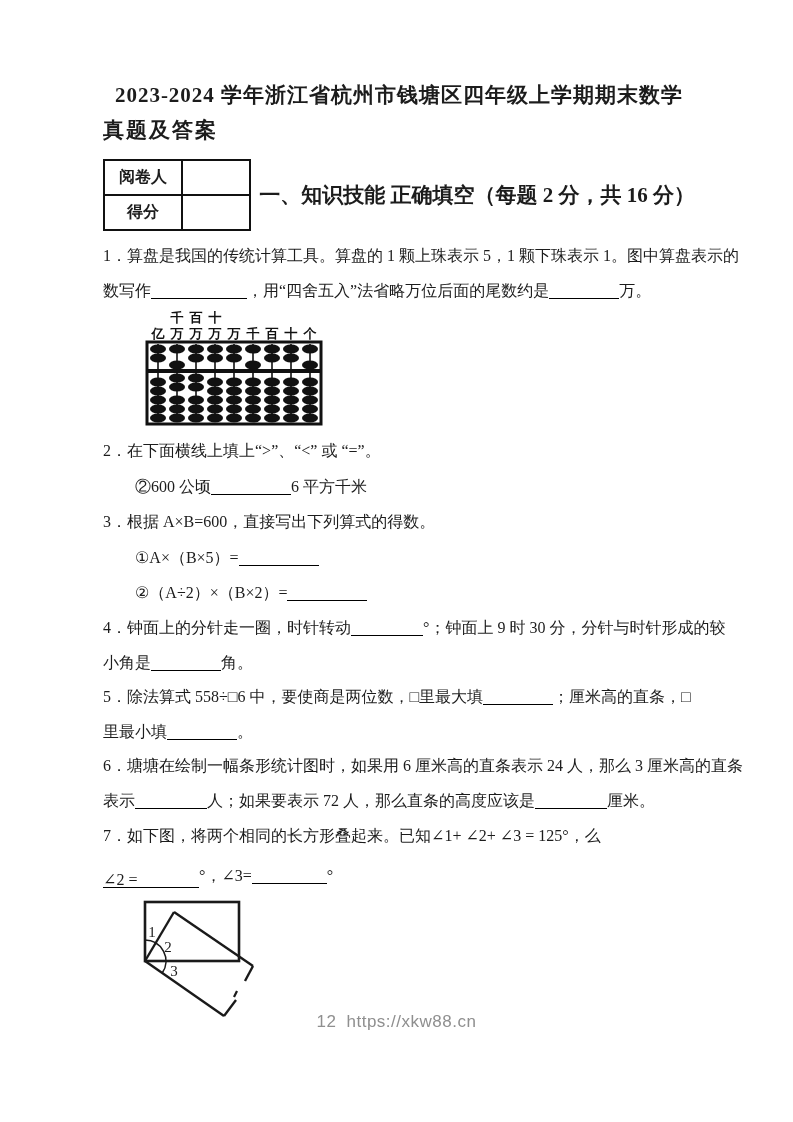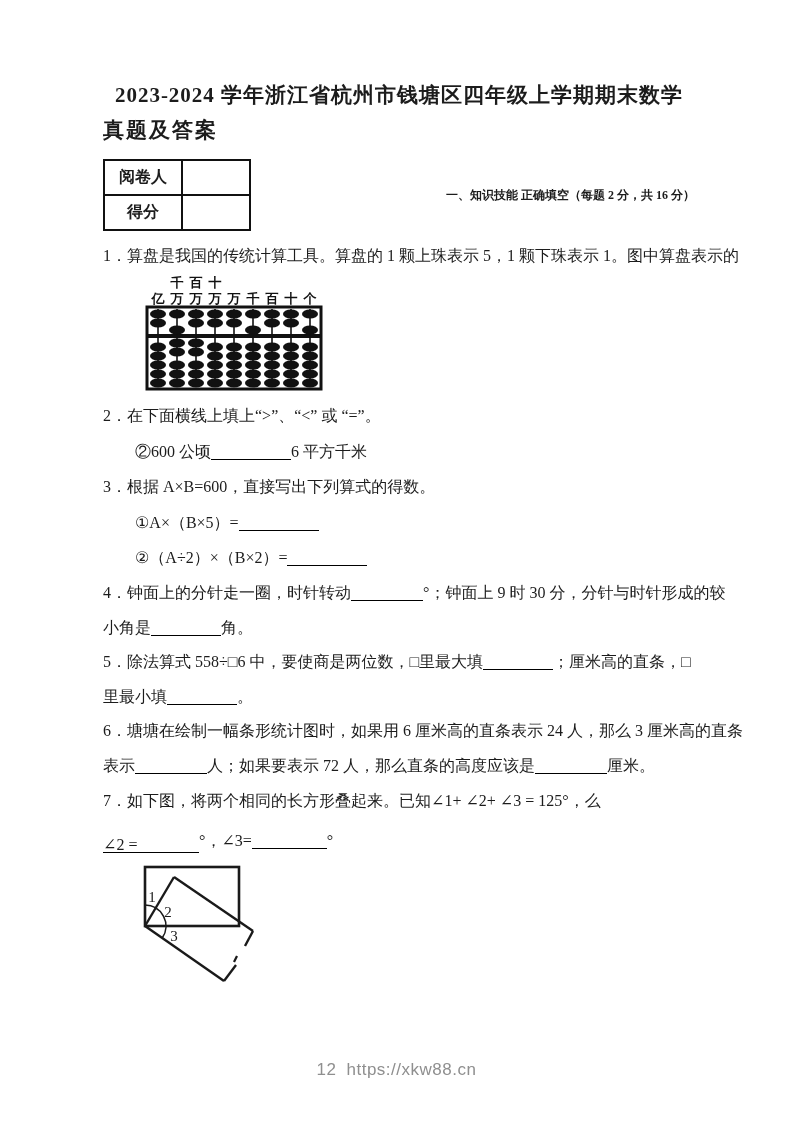--- a/index.html
+++ b/index.html
@@ -9,31 +9,31 @@
     color:#1c1c1c;font-size:16px;overflow:hidden;
   }
   .content{padding:80px 98px 0 103px;}
   .title{font-weight:bold;font-size:21px;text-align:center;line-height:30px;letter-spacing:1px;white-space:nowrap;}
   .title2{font-weight:bold;font-size:21px;text-align:left;line-height:30px;letter-spacing:2px;margin-top:5px;}
   .header-row{display:flex;align-items:center;margin-top:14px;justify-content:space-between;}
   table.gtable{border-collapse:collapse;}
   table.gtable td{border:2px solid #111;height:33px;padding:0;}
   td.glabel{width:76px;text-align:center;font-weight:bold;font-size:16px;}
   td.gvalue{width:66px;}
-  .sec-heading{font-weight:bold;font-size:12px;margin-left:7px;white-space:nowrap;}
+  .sec-heading{font-weight:bold;font-size:21px;margin-left:7px;white-space:nowrap;}
   .line{line-height:22px;white-space:nowrap;}
   .mt12{margin-top:12px}.mt13{margin-top:13px}.mt14{margin-top:14px}.mt18{margin-top:18px}
   .indent{margin-left:32px;}
   .blank{display:inline-block;border-bottom:1px solid #000;height:16px;vertical-align:-3px;}
   .w70{width:70px}.w72{width:72px}.w75{width:75px}.w80{width:80px}.w85{width:85px}.w96{width:96px}
   .ul7{display:inline-block;border-bottom:1px solid #000;width:96px;height:18px;vertical-align:-4px;}
   .abacus-wrap{margin:6px 0 0 42px;line-height:0;}
   .fig7-wrap{margin:6px 0 0 37px;line-height:0;}
   .footer{
-    position:absolute;left:0;top:1060px;width:100%;text-align:center;
+    position:absolute;left:0;top:1012px;width:100%;text-align:center;
     font-family:"Liberation Sans","DejaVu Sans",sans-serif;
     color:#8f8f8f;font-size:17px;letter-spacing:0.5px;
   }
   .footer .pg{margin-right:10px;}
 </style>
 </head>
 <body>
 
 <div class="content">
 
@@ -50,20 +50,23 @@
       <tr>
         <td class="glabel">得分</td>
         <td class="gvalue"></td>
       </tr>
     </tbody>
       </table>
     <div class="sec-heading">一、知识技能 正确填空（每题 2 分，共 16 分）</div>
   </div>
 
   <div class="line mt14">1．算盘是我国的传统计算工具。算盘的 1 颗上珠表示 5，1 颗下珠表示 1。图中算盘表示的</div>
+  <div class="line mt13">
+    <span>数写作</span><span class="blank w96"></span><span>，用“四舍五入”法省略万位后面的尾数约是</span><span class="blank w70"></span><span>万。</span>
+  </div>
 
   <div class="abacus-wrap" id="abacus"><svg width="178" height="118" viewBox="0 0 178 118">
         <text x="32" y="14" text-anchor="middle" font-size="13" font-weight="bold" fill="#111">千</text>
         <text x="51" y="14" text-anchor="middle" font-size="13" font-weight="bold" fill="#111">百</text>
         <text x="70" y="14" text-anchor="middle" font-size="13" font-weight="bold" fill="#111">十</text>
         <text x="13" y="30" text-anchor="middle" font-size="13" font-weight="bold" fill="#111">亿</text>
         <text x="32" y="30" text-anchor="middle" font-size="13" font-weight="bold" fill="#111">万</text>
         <text x="51" y="30" text-anchor="middle" font-size="13" font-weight="bold" fill="#111">万</text>
         <text x="70" y="30" text-anchor="middle" font-size="13" font-weight="bold" fill="#111">万</text>
         <text x="89" y="30" text-anchor="middle" font-size="13" font-weight="bold" fill="#111">万</text>

